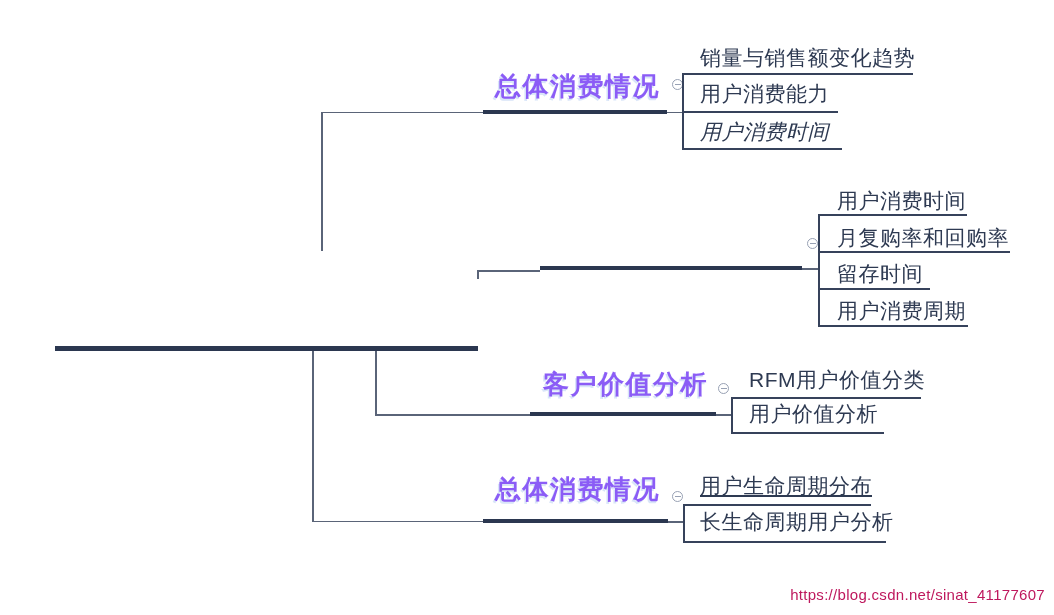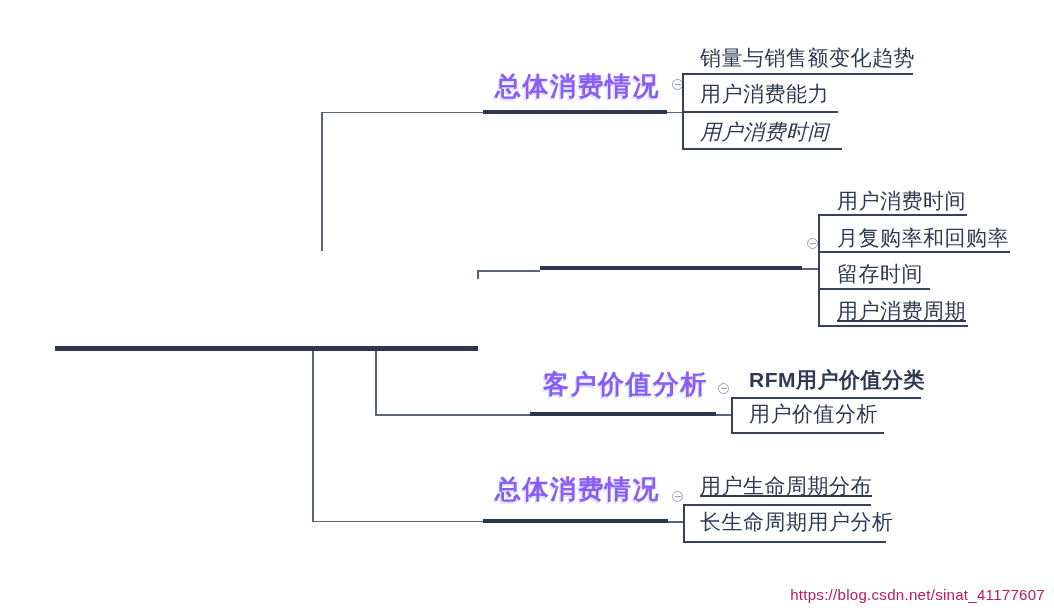--- a/index.html
+++ b/index.html
@@ -94,30 +94,30 @@
 
   <div class="label child-label" style="left:837px;top:189px;">用户消费时间</div>
   <div class="cu" style="left:818px;top:214px;width:149px;"></div>
 
   <div class="label child-label" style="left:837px;top:226px;">月复购率和回购率</div>
   <div class="cu" style="left:818px;top:251px;width:192px;"></div>
 
   <div class="label child-label" style="left:837px;top:262px;">留存时间</div>
   <div class="cu" style="left:818px;top:288px;width:112px;"></div>
 
-  <div class="label child-label" style="left:837px;top:299px;text-decoration:underline;">用户消费周期</div>
+  <div class="label child-label" style="left:837px;top:299px;">用户消费周期</div>
   <div class="cu" style="left:818px;top:325px;width:150px;"></div>
 
   <div class="label branch-label" style="left:543px;top:370px;">客户价值分析</div>
   <div class="u-thick" style="left:530px;top:412px;width:186px;height:4px;"></div>
   <div class="collapse-icon" style="left:718px;top:383px;"></div>
   <div class="hline" style="left:716px;top:414px;width:15px;"></div>
   <div class="cb" style="left:731px;top:397px;height:37px;"></div>
 
-  <div class="label child-label" style="left:749px;top:368px;font-weight:bold;">RFM用户价值分类</div>
+  <div class="label child-label" style="left:749px;top:368px;">RFM用户价值分类</div>
   <div class="cu" style="left:731px;top:397px;width:190px;"></div>
 
   <div class="label child-label" style="left:749px;top:402px;">用户价值分析</div>
   <div class="cu" style="left:731px;top:432px;width:153px;"></div>
 
   <div class="label branch-label" style="left:495px;top:475px;">总体消费情况</div>
   <div class="u-thick" style="left:483px;top:519px;width:185px;height:4px;"></div>
   <div class="collapse-icon" style="left:672px;top:491px;"></div>
   <div class="hline" style="left:668px;top:521px;width:15px;"></div>
   <div class="cb" style="left:683px;top:504px;height:39px;"></div>

